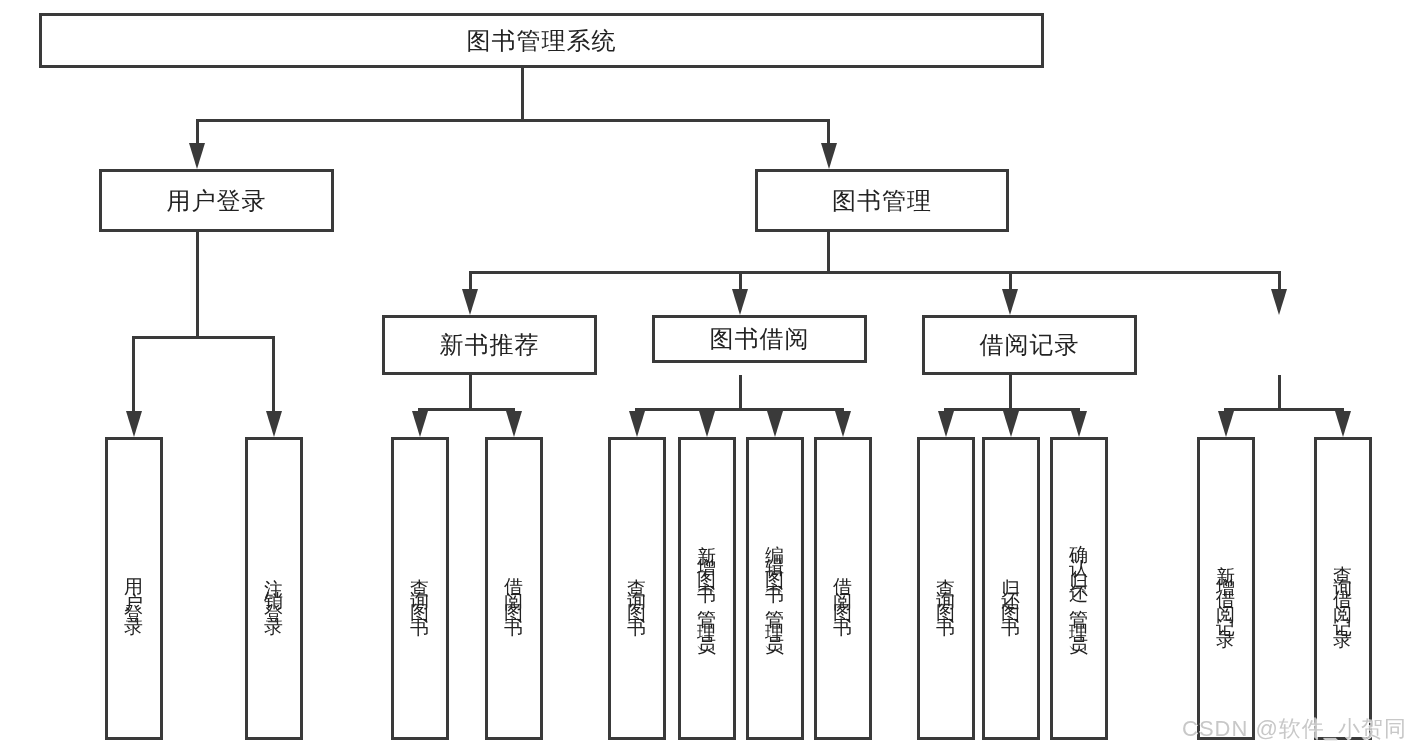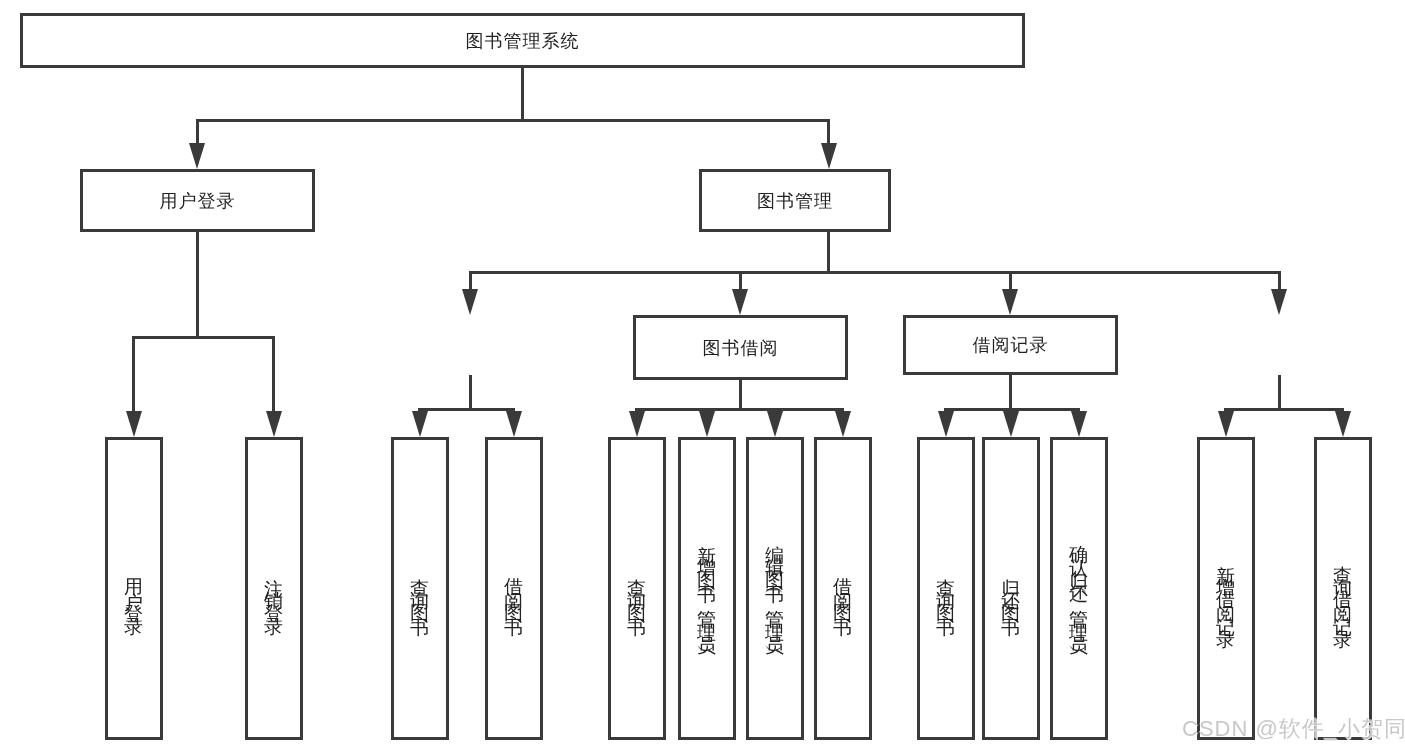--- a/index.html
+++ b/index.html
@@ -17,24 +17,25 @@
     background: var(--bg);
     overflow: hidden;
   }
   .hbox {
     position: absolute;
     border: 3px solid var(--line);
     background: var(--bg);
     display: flex;
     align-items: center;
     justify-content: center;
-    font-size: 18px;
+    font-size: 24px;
     color: var(--text);
     letter-spacing: 1px;
     z-index: 2;
+    margin-left: 19px;
   }
   .vbox {
     position: absolute;
     top: 437px;
     width: 58px;
     height: 303px;
     border: 3px solid var(--line);
     background: var(--bg);
     display: flex;
     align-items: center;
@@ -75,25 +76,28 @@
 
 <div class="canvas">
 
   <div class="hbox" style="left:20px;top:13px;width:1005px;height:55px">
     <span>图书管理系统</span>
   </div>
 
   <div class="hbox" style="left:80px;top:169px;width:235px;height:63px">
     <span>用户登录</span>
   </div>
-  <div class="hbox" style="left:699px;top:169px;width:192px;height:63px">
+  <div class="hbox" style="left:736px;top:169px;width:254px;height:63px">
     <span>图书管理</span>
   </div>
 
-  <div class="hbox" style="left:633px;top:315px;width:215px;height:65px">
+  <div class="hbox" style="left:363px;top:315px;width:215px;height:60px">
+    <span>新书推荐</span>
+  </div>
+  <div class="hbox" style="left:633px;top:315px;width:215px;height:48px">
     <span>图书借阅</span>
   </div>
   <div class="hbox" style="left:903px;top:315px;width:215px;height:60px">
     <span>借阅记录</span>
   </div>
 
   <div class="vbox" style="left:105px">
     <span>用户登录</span>
   </div>
   <div class="vbox" style="left:245px">

